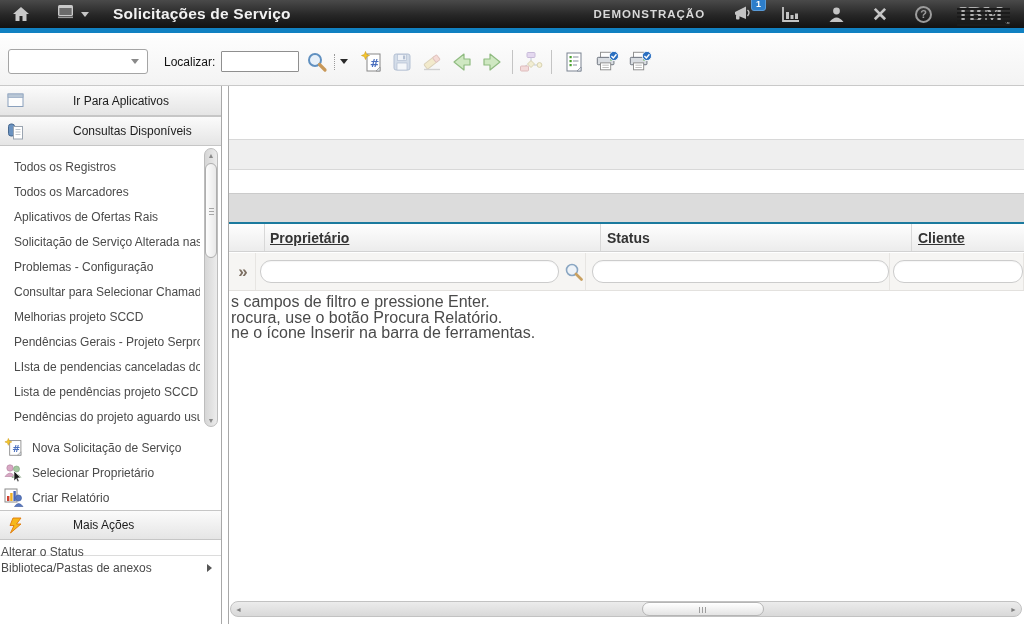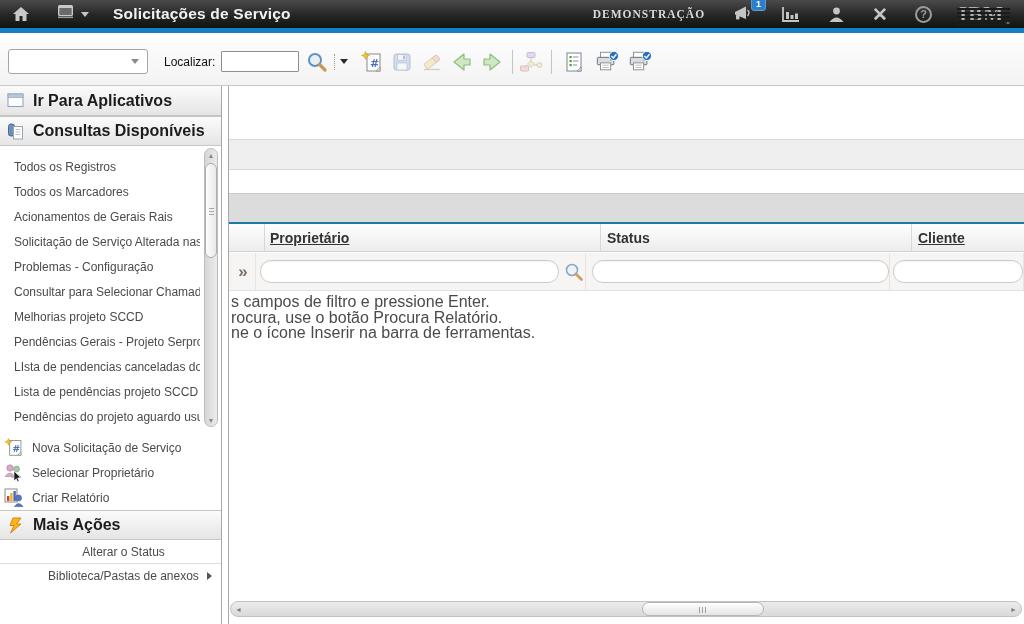--- a/index.html
+++ b/index.html
@@ -11,21 +11,21 @@
   .topbar{position:absolute;left:0;top:0;width:1024px;height:33px;
           background:linear-gradient(#4a4a4a,#262626 55%,#121212);
           border-bottom:5px solid #1181c2;display:flex;align-items:center;justify-content:space-between;gap:24px;}
   .tb-left{display:flex;align-items:center;}
   .tb-right{display:flex;align-items:center;gap:27px;margin-right:14px;}
   .tb-icon{display:flex;align-items:center;justify-content:center;cursor:pointer;}
   .home-btn{margin-left:12px;}
   .appmenu{margin-left:26px;display:flex;align-items:center;gap:5px;}
   .caret-dn{width:0;height:0;border-left:4px solid transparent;border-right:4px solid transparent;border-top:5px solid #c6c6c6;}
   .app-title{margin-left:24px;color:#f2f2f2;font-size:15.5px;font-weight:bold;letter-spacing:.2px;}
-  .env-label{color:#d9d9d9;font-size:11.5px;font-weight:bold;letter-spacing:1px;font-family:Liberation Serif, serif;}
+  .env-label{color:#d9d9d9;font-size:11.5px;font-weight:bold;letter-spacing:1px;}
   .bell-wrap{position:relative;}
   .badge{position:absolute;top:-8px;right:-12px;min-width:15px;height:14px;padding:0 3px;
          background:#2d7ecb;border:1px solid #5a9bd8;border-radius:3px;color:#fff;font-size:9px;font-weight:bold;
          display:flex;align-items:center;justify-content:center;}
   .help-circle{width:17px;height:17px;border:2px solid #9c9c9c;border-radius:50%;color:#9c9c9c;
                font-size:11px;font-weight:bold;display:flex;align-items:center;justify-content:center;}
   .close-x{color:#c6c6c6;font-size:19px;font-weight:bold;line-height:1;}
   .ibm{position:relative;font-family:"Liberation Serif",serif;font-weight:bold;font-size:21px;
        color:#b0b0b0;letter-spacing:1px;line-height:1;padding-right:6px;}
   .ibm::after{content:"";position:absolute;left:-2px;right:0;top:2px;bottom:-2px;
@@ -47,41 +47,41 @@
   .mini-caret .caret-dn{border-top-color:#2a2a2a;border-left-width:4px;border-right-width:4px;}
   .vsep{width:1px;height:24px;background:#c4c4c4;margin-left:8px;}
 
   
   .body{position:absolute;left:0;top:86px;width:1024px;height:538px;background:#fff;}
   .sidebar{position:absolute;left:0;top:0;width:222px;height:538px;background:#fff;border-right:1px solid #a8a8a8;}
   .sec-head{height:30px;background:linear-gradient(#fbfbfb,#e5e5e5);border-top:1px solid #c6c6c6;border-bottom:1px solid #c6c6c6;
             display:flex;align-items:center;cursor:pointer;}
   .sec-head:first-child{border-top:none;}
   .sec-head .s-ico{width:18px;height:17px;margin:0 8px 0 7px;flex:0 0 auto;}
-  .sec-head .s-lbl{font-size:16px;font-weight:bold;color:#1c1c1c;white-space:nowrap;}
+  .sec-head .s-lbl{font-size:12px;font-weight:normal;color:#1c1c1c;white-space:nowrap;margin-left:40px;}
   .qlist{position:relative;height:284px;background:#fff;overflow:hidden;}
   .qlist ul{list-style:none;margin:4px;padding:5px 0 0 0;}
   .qlist li{height:25px;line-height:25px;padding-left:10px;font-size:12px;color:#4a4a4a;
             white-space:nowrap;overflow:hidden;max-width:196px;cursor:pointer;}
   
   .vscroll{position:absolute;right:3px;top:2px;width:14px;height:279px;
            background:linear-gradient(to right,#d6d6d6,#ececec);border:1px solid #bdbdbd;border-radius:7px;}
   .vs-btn{position:absolute;left:0;width:12px;height:12px;display:flex;align-items:center;justify-content:center;
           font-size:7px;color:#8a8a8a;cursor:pointer;}
   .vs-up{top:0;} .vs-dn{bottom:0;}
   .vs-thumb{position:absolute;left:0px;top:14px;width:12px;height:95px;border-radius:6px;cursor:pointer;
             background:linear-gradient(to right,#fdfdfd,#e9e9e9);border:1px solid #aeaeae;}
   .vs-grip{position:absolute;left:3px;top:44px;width:5px;height:7px;
            background:repeating-linear-gradient(to bottom,#a6a6a6 0 1px,transparent 1px 3px);}
   .alist ul,.mlist ul{list-style:none;margin:0;padding:0;}
   .alist li{height:25px;display:flex;align-items:center;font-size:12px;color:#4a4a4a;cursor:pointer;}
   .alist{padding-top:5px;height:80px;}
   .a-ico{width:20px;height:19px;margin:0 8px 0 4px;flex:0 0 auto;}
-  .mlist li{height:24px;line-height:24px;padding-left:26px;font-size:12px;color:#4a4a4a;cursor:pointer;
-            border-bottom:1px solid #dcdcdc;position:relative;text-align:center;}
+  .mlist li{height:16px;line-height:24px;padding-left:1px;font-size:12px;color:#4a4a4a;cursor:pointer;
+            border-bottom:1px solid #dcdcdc;position:relative;}
   .mlist li:last-child{border-bottom:none;}
   .sub-arrow{position:absolute;right:9px;top:8px;width:0;height:0;
              border-top:4px solid transparent;border-bottom:4px solid transparent;border-left:5px solid #555;}
   .collapse-handle{position:absolute;left:229px;top:346px;width:0;height:0;cursor:pointer;
              border-top:6px solid transparent;border-bottom:6px solid transparent;border-right:7px solid #2a2a2a;}
 
   
   .main{position:absolute;left:228px;top:0;right:0;height:538px;background:#fff;border-left:1px solid #a8a8a8;overflow:hidden;}
   .bar1{position:absolute;left:0;right:0;top:53px;height:31px;background:#efefef;
         border-top:1px solid #d8d8d8;border-bottom:1px solid #d8d8d8;}
@@ -294,21 +294,21 @@
             <line x1="8.5" y1="11.5" x2="13.5" y2="11.5" stroke="#c0c6cc"></line>
           </svg>
         </span>
         <span class="s-lbl">Consultas Disponíveis</span>
       </div>
 
       <div class="qlist">
         <ul>
           <li>Todos os Registros</li>
           <li>Todos os Marcadores</li>
-          <li>Acionamentos de Gerais Rais</li>
+          <li>Aplicativos de Ofertas Rais</li>
           <li>Solicitação de Serviço Alterada nas ú...</li>
           <li>Problemas - Configuração</li>
           <li>Consultar para Selecionar Chamado...</li>
           <li>Melhorias projeto SCCD</li>
           <li>Pendências Gerais - Projeto Serpro</li>
           <li>LIsta de pendencias canceladas do p...</li>
           <li>Lista de pendências projeto SCCD re...</li>
           <li>Pendências do projeto aguardo usuário</li>
         </ul>
         <div class="vscroll">

